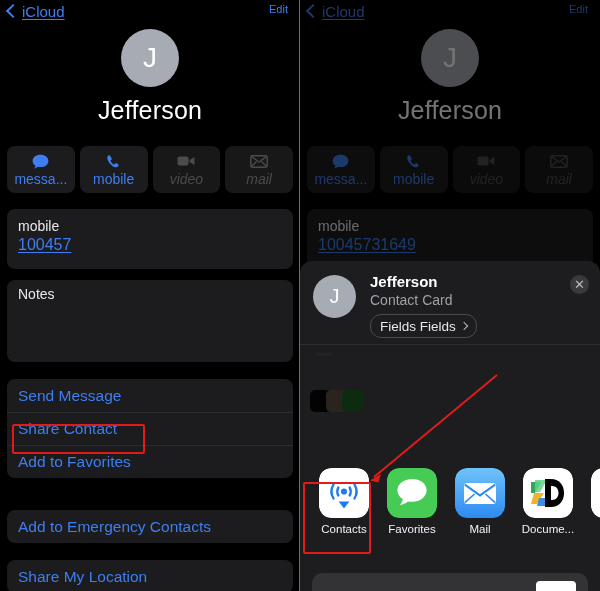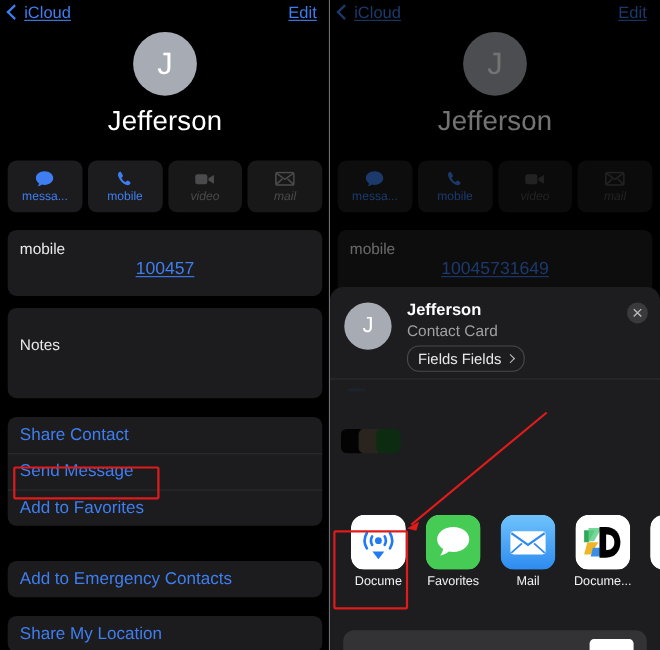--- a/index.html
+++ b/index.html
@@ -74,22 +74,21 @@
     margin-bottom: 1px;
   }
   .nav-back-label {
     text-decoration: underline;
     text-underline-offset: 2px;
   }
   .nav-edit {
     position: absolute;
     right: 12px; top: 3px;
     color: #3f7ef0;
-    font-size: 15px;
-    text-decoration: underline;
+    font-size: 11px;
     text-underline-offset: 2px;
   }
 
   .avatar-big {
     position: absolute;
     left: 50%;
     transform: translateX(-50%);
     top: 29px;
     width: 58px; height: 58px;
     border-radius: 50%;
@@ -126,21 +125,21 @@
     background: #1c1c1e;
     border-radius: 8px;
     display: flex;
     flex-direction: column;
     align-items: center;
     justify-content: center;
     gap: 3px;
   }
   .action-btn.disabled { background: #181818; }
   .action-label {
-    font-size: 11px;
+    font-size: 14px;
     color: #3f7ef0;
     line-height: 1;
   }
   .action-btn.disabled .action-label { color: #4b4b4d; font-style: italic; }
   .action-icon { height: 16px; display: flex; align-items: center; }
 
   .card {
     position: absolute;
     left: 7px;
     width: 286px;
@@ -154,23 +153,22 @@
     font-size: 14px;
     line-height: 18px;
   }
   .field-value-link {
     color: #3f7ef0;
     font-size: 16px;
     line-height: 20px;
     text-decoration: underline;
     text-underline-offset: 2px;
     white-space: nowrap;
-    text-align: center;
-  }
-  .card-notes { top: 280px; height: 82px; padding: 24px 11px; }
+  }
+  .card-notes { top: 280px; height: 82px; padding: 5px 11px; }
 
   .card-actions { top: 379px; padding: 0; overflow: hidden; }
   .act-item {
     height: 33px;
     display: flex;
     align-items: center;
     padding-left: 11px;
     color: #3f7ef0;
     font-size: 15.5px;
     box-sizing: border-box;
@@ -410,22 +408,22 @@
       <div class="card card-phone">
         <div class="field-label">mobile</div>
         <div class="field-value-link">100457</div>
       </div>
 
       <div class="card card-notes">
         <div class="field-label">Notes</div>
       </div>
 
       <div class="card card-actions">
+        <div class="act-item">Send Message</div>
         <div class="act-item">Share Contact</div>
-        <div class="act-item">Send Message</div>
         <div class="act-item">Add to Favorites</div>
       </div>
 
       <div class="card card-emergency">
         <div class="act-item">Add to Emergency Contacts</div>
       </div>
 
       <div class="card card-location">
         <div class="act-item">Share My Location</div>
       </div>
@@ -524,21 +522,21 @@
               <g fill="none" stroke="#1f7bf5" stroke-width="2.4" stroke-linecap="round">
                 <path d="M14.5 30.5a13.6 13.6 0 0 1 0-14"></path>
                 <path d="M35.5 16.5a13.6 13.6 0 0 1 0 14"></path>
                 <path d="M19.3 27.4a8 8 0 0 1 0-7.8"></path>
                 <path d="M30.7 19.6a8 8 0 0 1 0 7.8"></path>
               </g>
               <circle cx="25" cy="23.5" r="3.1" fill="#1f7bf5"></circle>
               <path d="M19.6 33.4 25 40.4l5.4-7z" fill="#1f7bf5"></path>
             </svg>
           </span>
-          <span class="app-label">Docume</span>
+          <span class="app-label">Contacts</span>
         </div>
 
         <div class="app-cell">
           <span class="app-icon">
             <svg width="50" height="50" viewBox="0 0 50 50" aria-hidden="true">
               <rect width="50" height="50" rx="12" fill="#46cb54"></rect>
               <path d="M25 11c-8.1 0-14.6 5-14.6 11.2 0 3.6 2.1 6.8 5.4 8.9-.3 2.2-1.3 4.3-2.8 5.9 3.1-.5 5.9-1.8 8-3.6 1.3.3 2.6.4 4 .4 8.1 0 14.6-5 14.6-11.6S33.1 11 25 11z" fill="#ffffff"></path>
             </svg>
           </span>
           <span class="app-label">Favorites</span>

